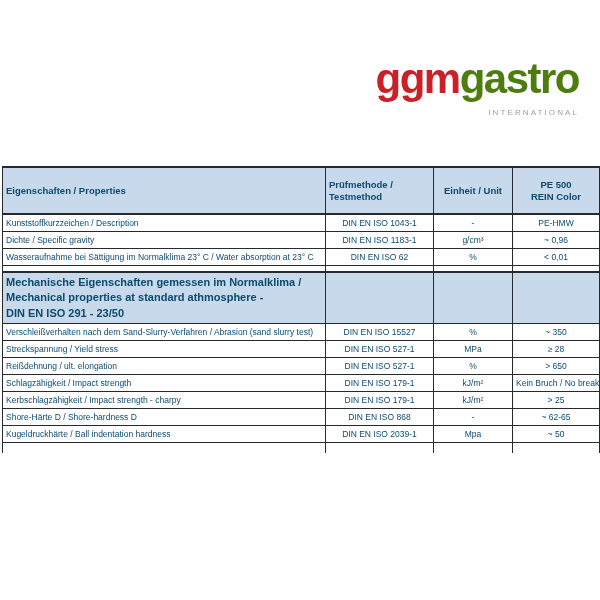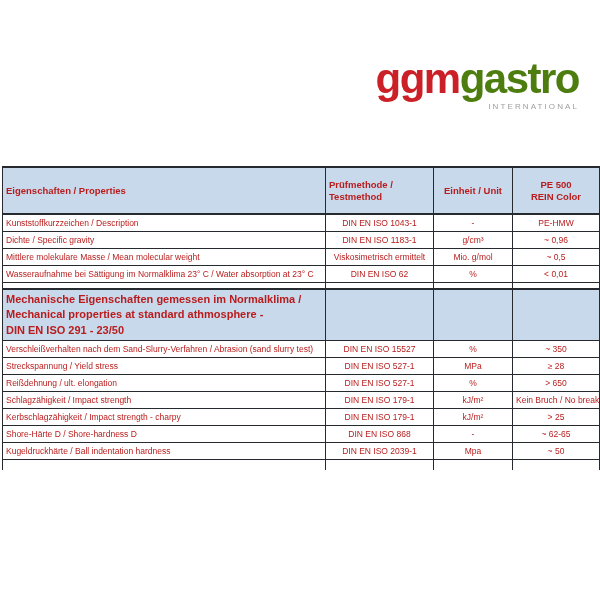--- a/index.html
+++ b/index.html
@@ -24,37 +24,37 @@
   .logo-main {
     font-weight: bold;
     font-size: 42px;
     line-height: 1.0;
     letter-spacing: -1.5px;
     white-space: nowrap;
   }
   .logo-ggm   { color: #cb2027; }
   .logo-gastro{ color: #4d7c0f; }
   .logo-sub {
-    margin-top: 2px;
+    margin-top: 8px;
     font-size: 8px;
     letter-spacing: 2.1px;
     color: #9e9e9e;
     white-space: nowrap;
   }
   
   .table-wrap {
     position: absolute;
     left: 2px;
     top: 166px;
   }
   table {
     border-collapse: collapse;
     table-layout: fixed;
     width: 597px;
-    color: #b91c1c;
+    color: #0c4a6e;
   }
   td, th {
     border: 1px solid #26292e;
     padding: 0 3px;
     overflow: hidden;
     white-space: nowrap;
     vertical-align: middle;
   }
   thead th {
     background: #c8d9ec;
@@ -129,26 +129,20 @@
         <td class="mid">-</td>
         <td class="mid">PE-HMW</td>
       </tr>
       <tr class="data-row">
         <td class="prop">Dichte / Specific gravity</td>
         <td class="mid">DIN EN ISO 1183-1</td>
         <td class="mid">g/cm³</td>
         <td class="mid">~ 0,96</td>
       </tr>
       <tr class="data-row">
-        <td class="prop">Mittlere molekulare Masse / Mean molecular weight</td>
-        <td class="mid">Viskosimetrisch ermittelt</td>
-        <td class="mid">Mio. g/mol</td>
-        <td class="mid">~ 0,5</td>
-      </tr>
-      <tr class="data-row">
         <td class="prop">Wasseraufnahme bei Sättigung im Normalklima 23° C / Water absorption at 23° C</td>
         <td class="mid">DIN EN ISO 62</td>
         <td class="mid">%</td>
         <td class="mid">&lt; 0,01</td>
       </tr>
       <tr class="spacer-row">
         <td></td>
         <td></td>
         <td></td>
         <td></td>

